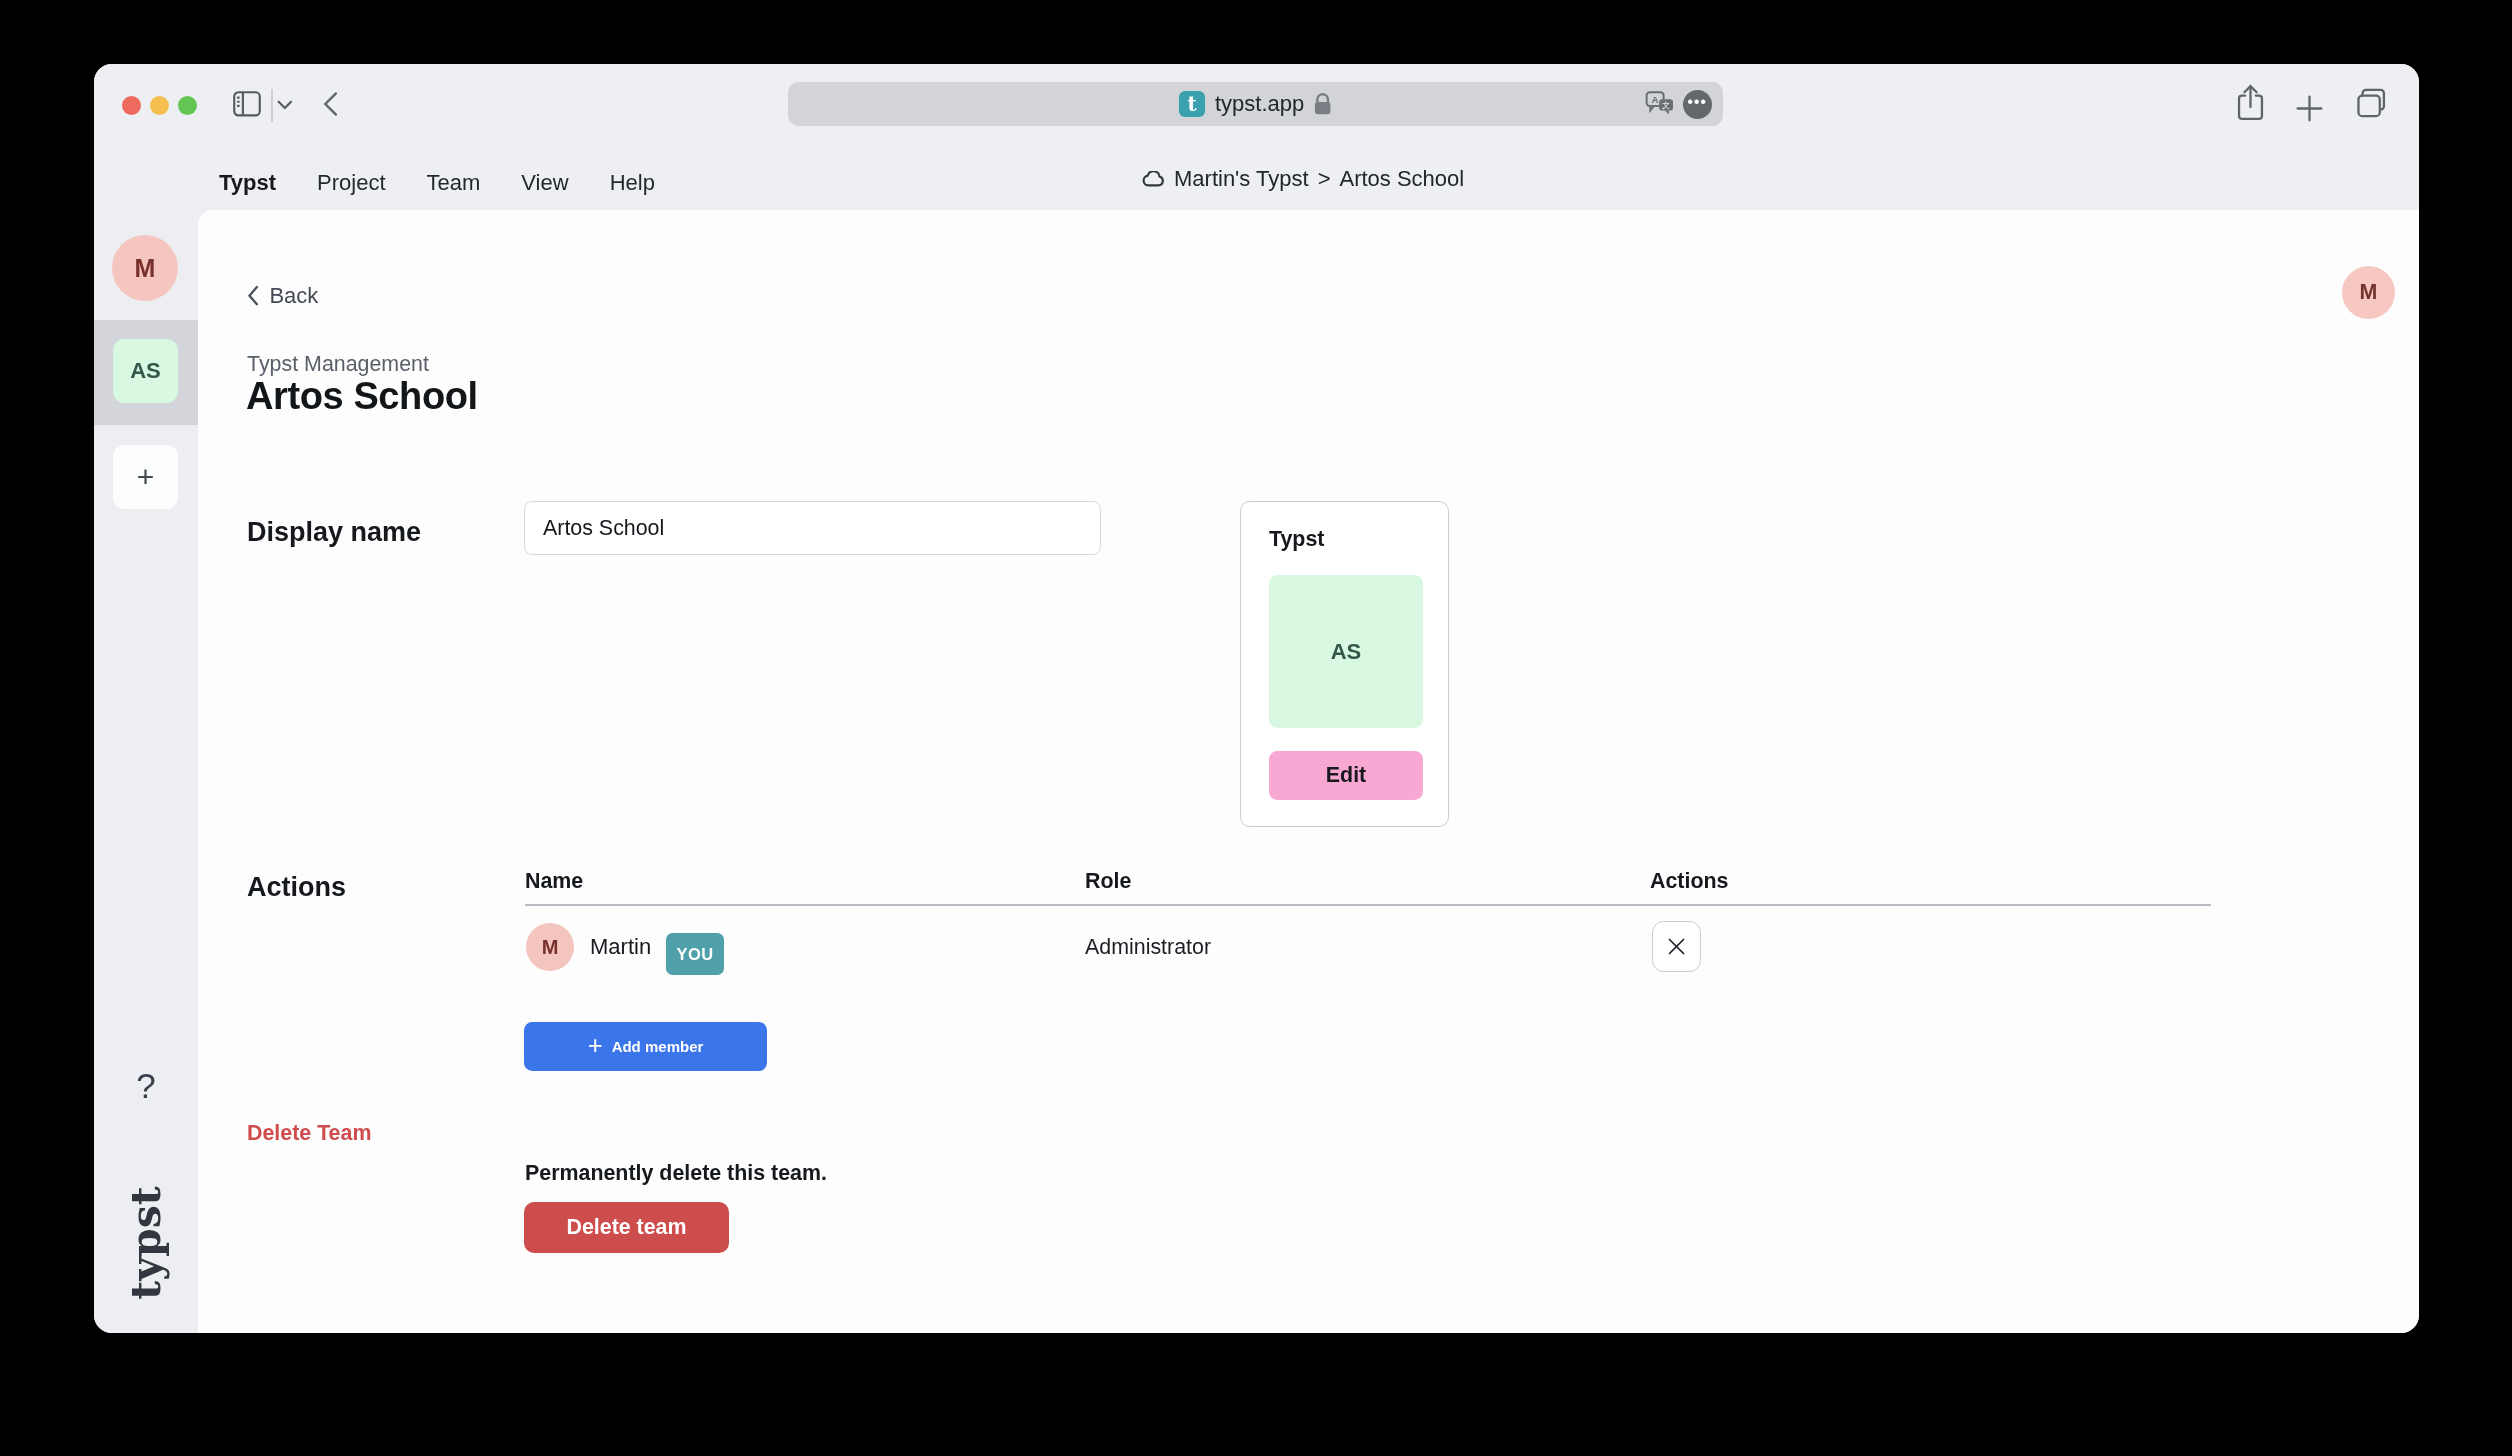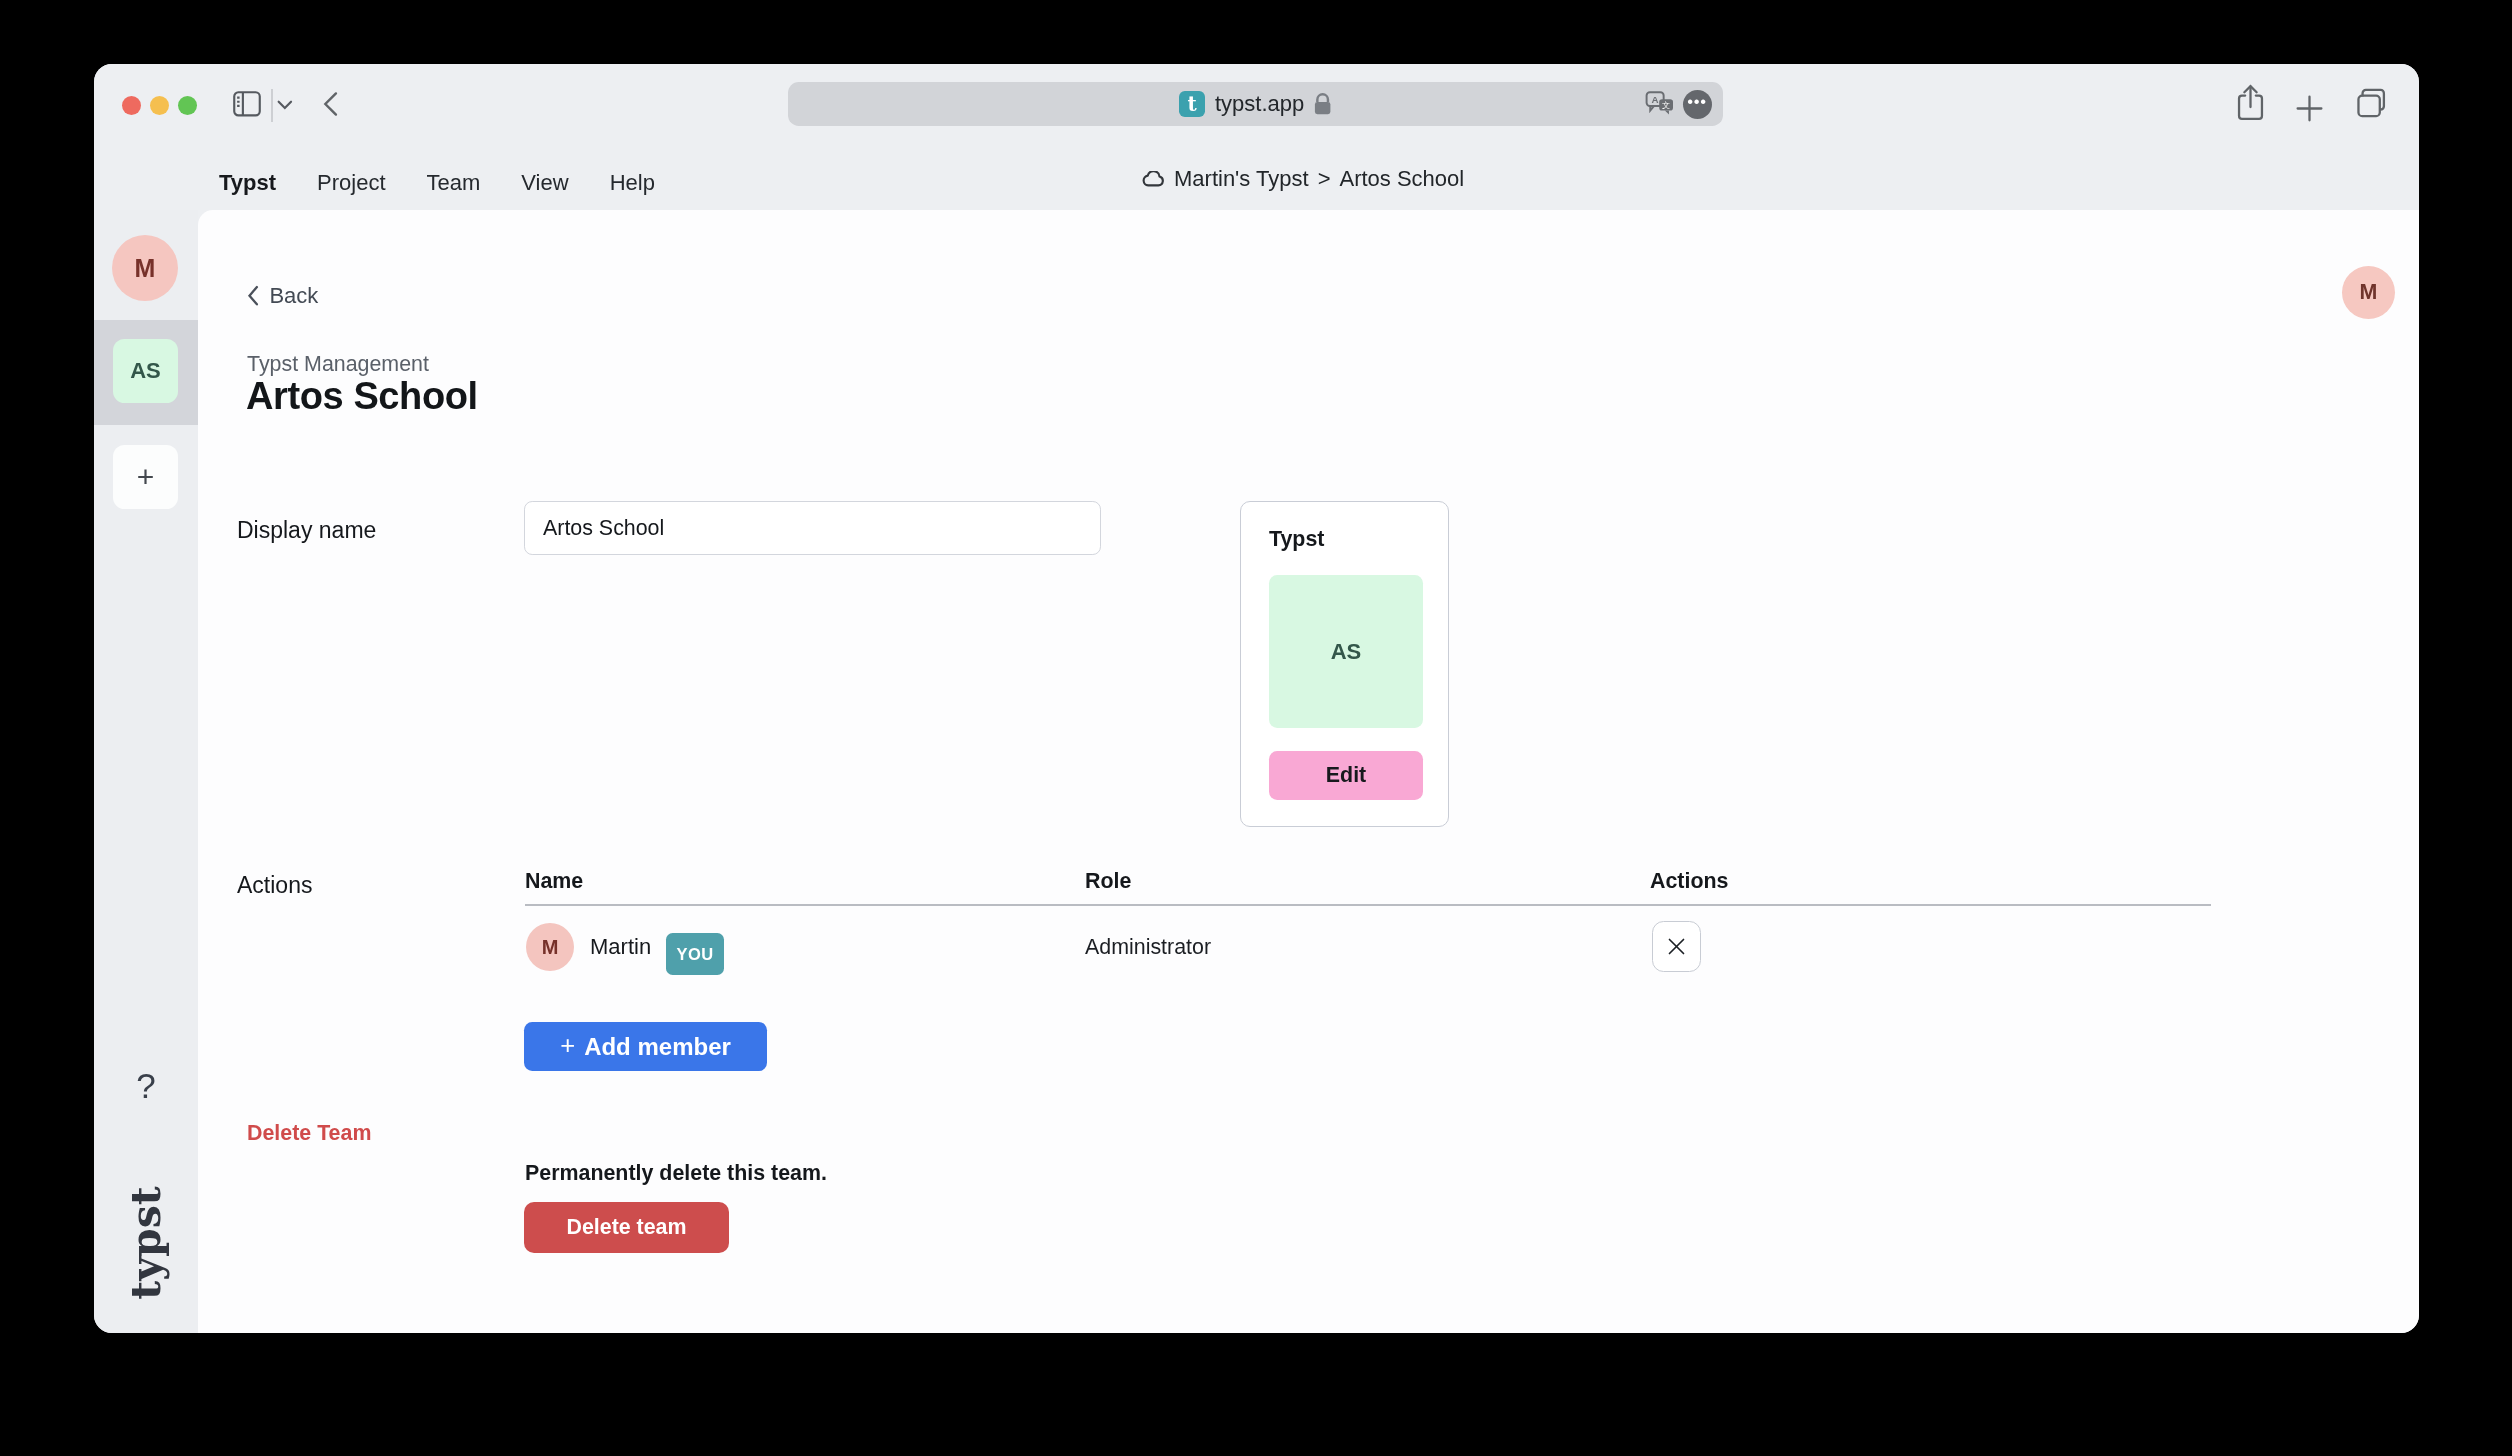--- a/index.html
+++ b/index.html
@@ -52,21 +52,21 @@
              border-top-left-radius:15px; }
   .back-link { position:absolute; left:49px; top:73px; display:flex; align-items:center; gap:10px;
                font-size:22px; color:#434a54; }
   .page-avatar { position:absolute; left:2144px; top:56px; width:53px; height:53px; border-radius:50%;
                  background:#f6c8c1; color:#70342c; font-weight:bold; font-size:21.4px;
                  display:flex; align-items:center; justify-content:center; }
   .section-label { position:absolute; left:49px; top:142px; font-size:21.4px; color:#5a6069; }
   .page-title { position:absolute; left:48px; top:165px; font-size:38px; font-weight:bold;
                 color:#131619; letter-spacing:-0.4px; }
 
-  .field-label { position:absolute; left:39px; font-size:23px; font-weight:normal; color:#15181c; }
+  .field-label { position:absolute; left:49px; font-size:27px; font-weight:bold; color:#15181c; }
   .name-input { position:absolute; left:326px; top:291px; width:577px; height:54px; border-radius:8.2px;
                 border:1.6px solid #d3d6dd; background:#fff; padding:0 18px; font-size:21.4px; color:#15181c;
                 font-family:"Liberation Sans", sans-serif; outline:none; }
 
   .avatar-card { position:absolute; left:1042px; top:291px; width:209px; height:326px;
                  border:1.6px solid #c9cdd6; border-radius:10px; background:#fff; }
   .card-label { position:absolute; left:28px; top:25px; font-size:21.4px; font-weight:bold; color:#15181c; }
   .card-tile { position:absolute; left:28px; top:73px; width:154px; height:153px; border-radius:8.2px;
                background:#d8f8e2; color:#33574a; font-weight:bold; font-size:22px;
                display:flex; align-items:center; justify-content:center; }
@@ -85,21 +85,21 @@
                display:flex; align-items:center; justify-content:center; }
   .row-role { position:absolute; left:887px; top:725px; font-size:21.4px; color:#1b1e23; }
   .x-btn { position:absolute; left:1454px; top:711px; width:49px; height:51px; border-radius:11.5px;
            background:#fff; border:1.6px solid #c8ccd4; display:flex; align-items:center; justify-content:center;
            cursor:pointer; }
 
   .add-btn { position:absolute; left:326px; top:812px; width:243px; height:49px; border-radius:8.2px;
              background:#3a76e9; border:none; color:#fff; display:flex; align-items:center;
              justify-content:center; gap:9px; cursor:pointer; font-family:"Liberation Sans", sans-serif; }
   .add-btn .plus { font-size:25.6px; font-weight:400; margin-top:-2.5px; }
-  .add-btn .lbl { font-size:24px; font-weight:bold; }
+  .add-btn .lbl { font-size:15px; font-weight:bold; }
 
   .danger-label { position:absolute; left:49px; top:911px; font-size:21.4px; font-weight:600; color:#d04b4b; }
   .warn-title { position:absolute; left:327px; top:911px; font-size:21.4px; font-weight:bold; color:#15181c;margin-top:40px; }
   .warn-body { position:absolute; left:327px; top:944px; font-size:21.4px; color:#1d2126; }
   .delete-btn { position:absolute; left:326px; top:992px; width:205px; height:51px; border-radius:10px;
                 background:#cd4d4d; border:none; color:#fff; font-size:21.4px; font-weight:bold;
                 font-family:"Liberation Sans", sans-serif; cursor:pointer; }
 </style>
 </head>
 <body>

